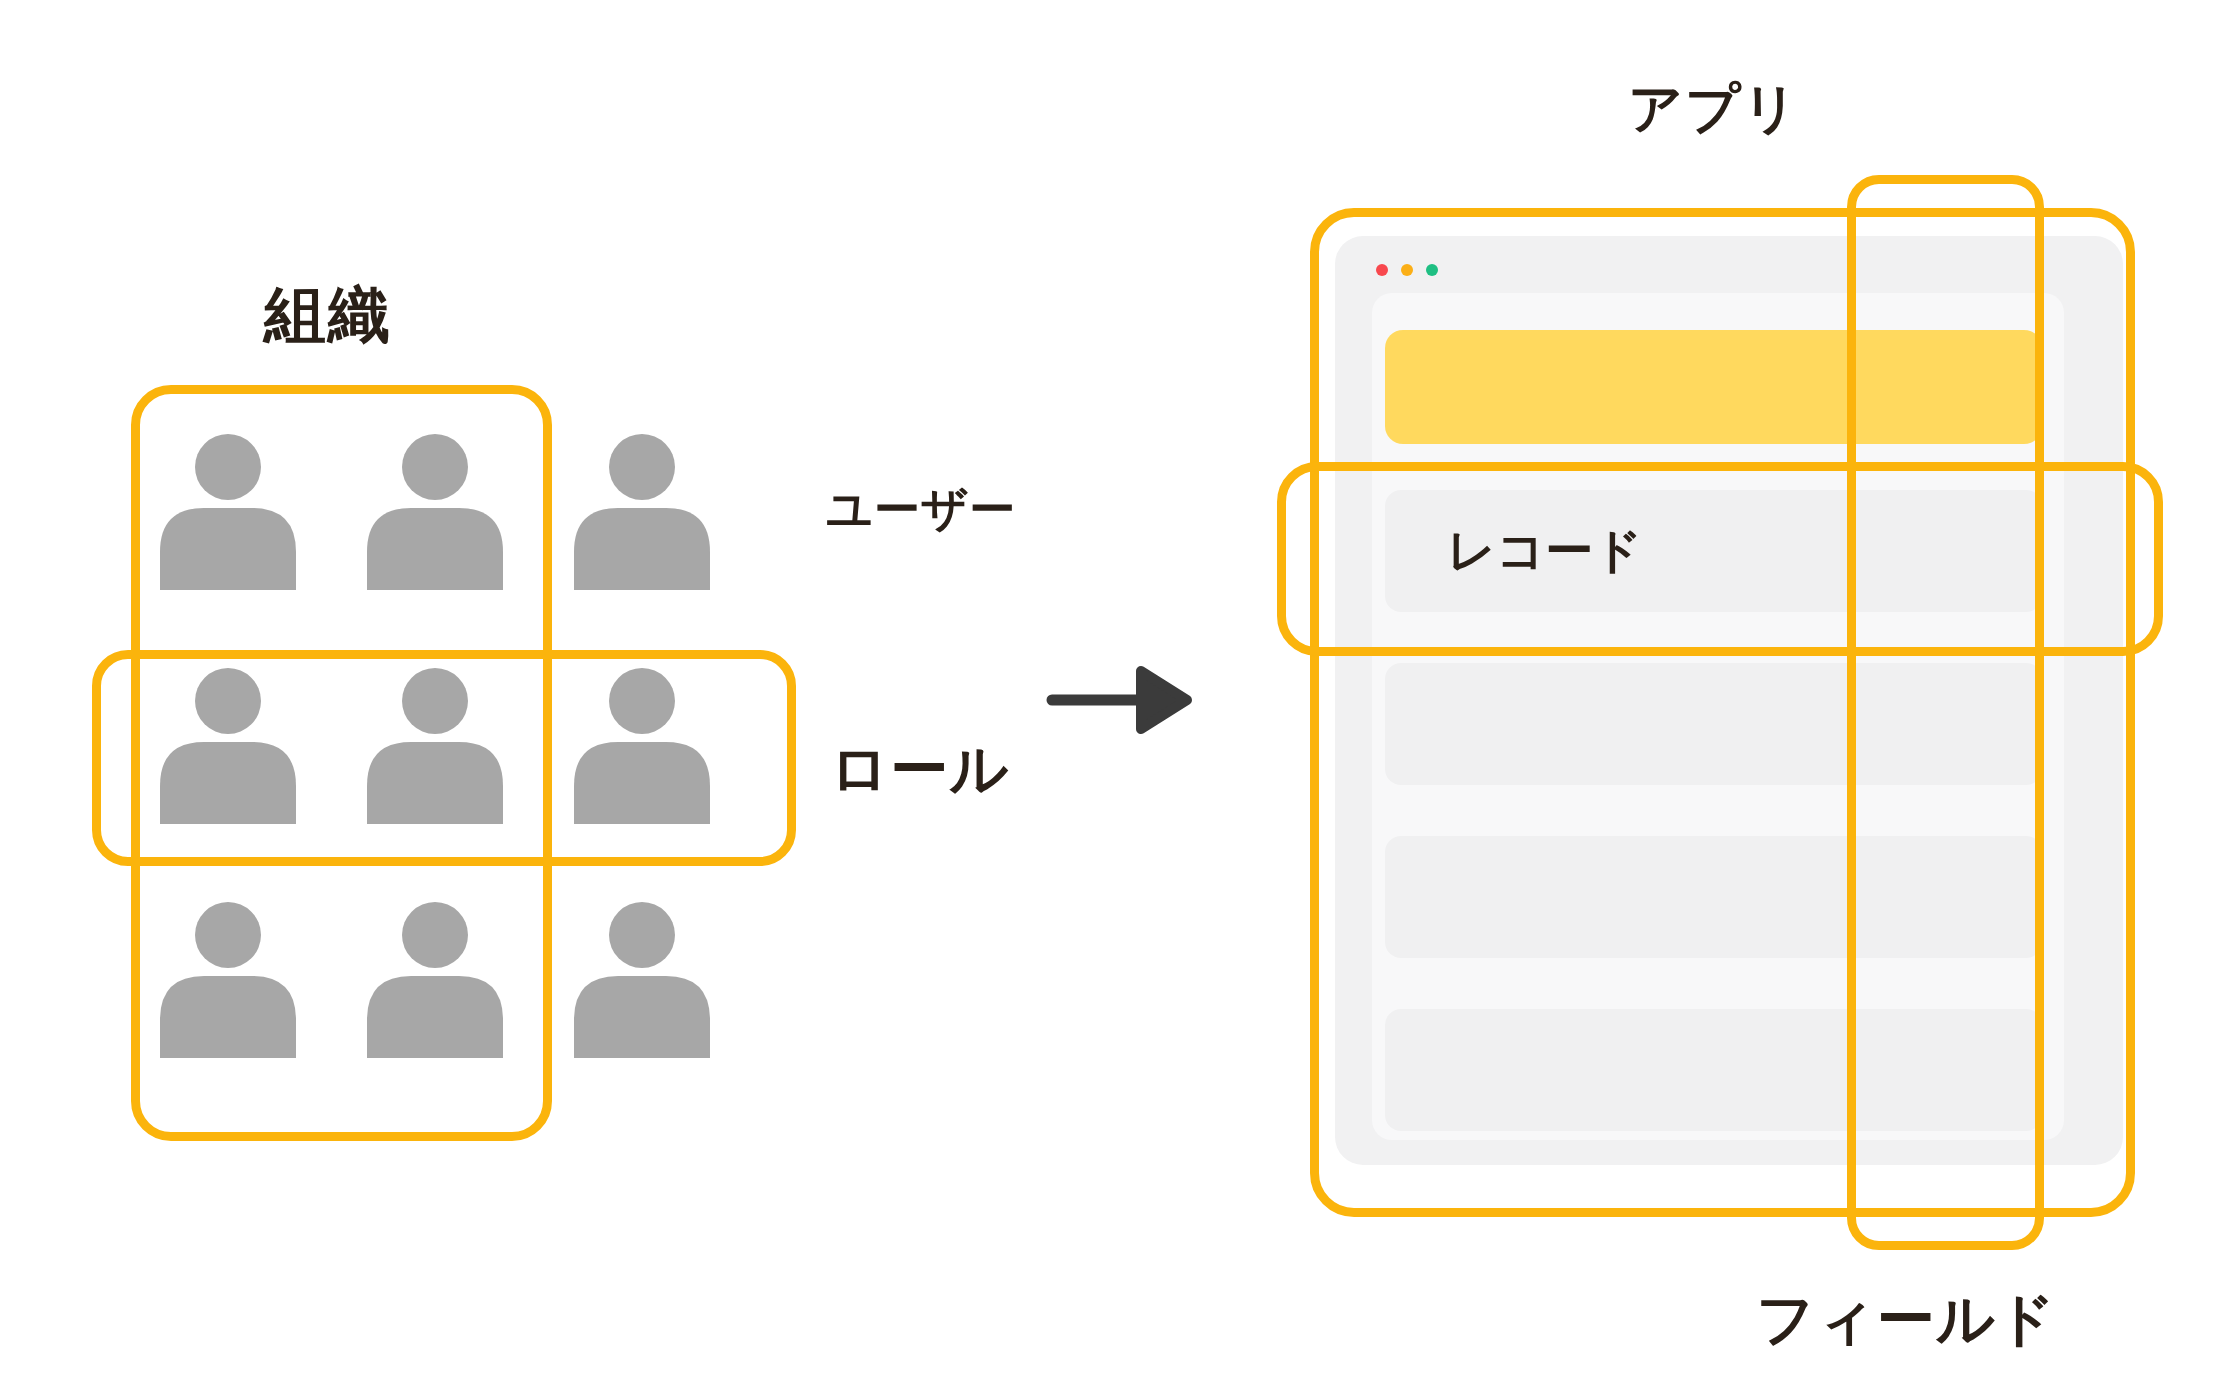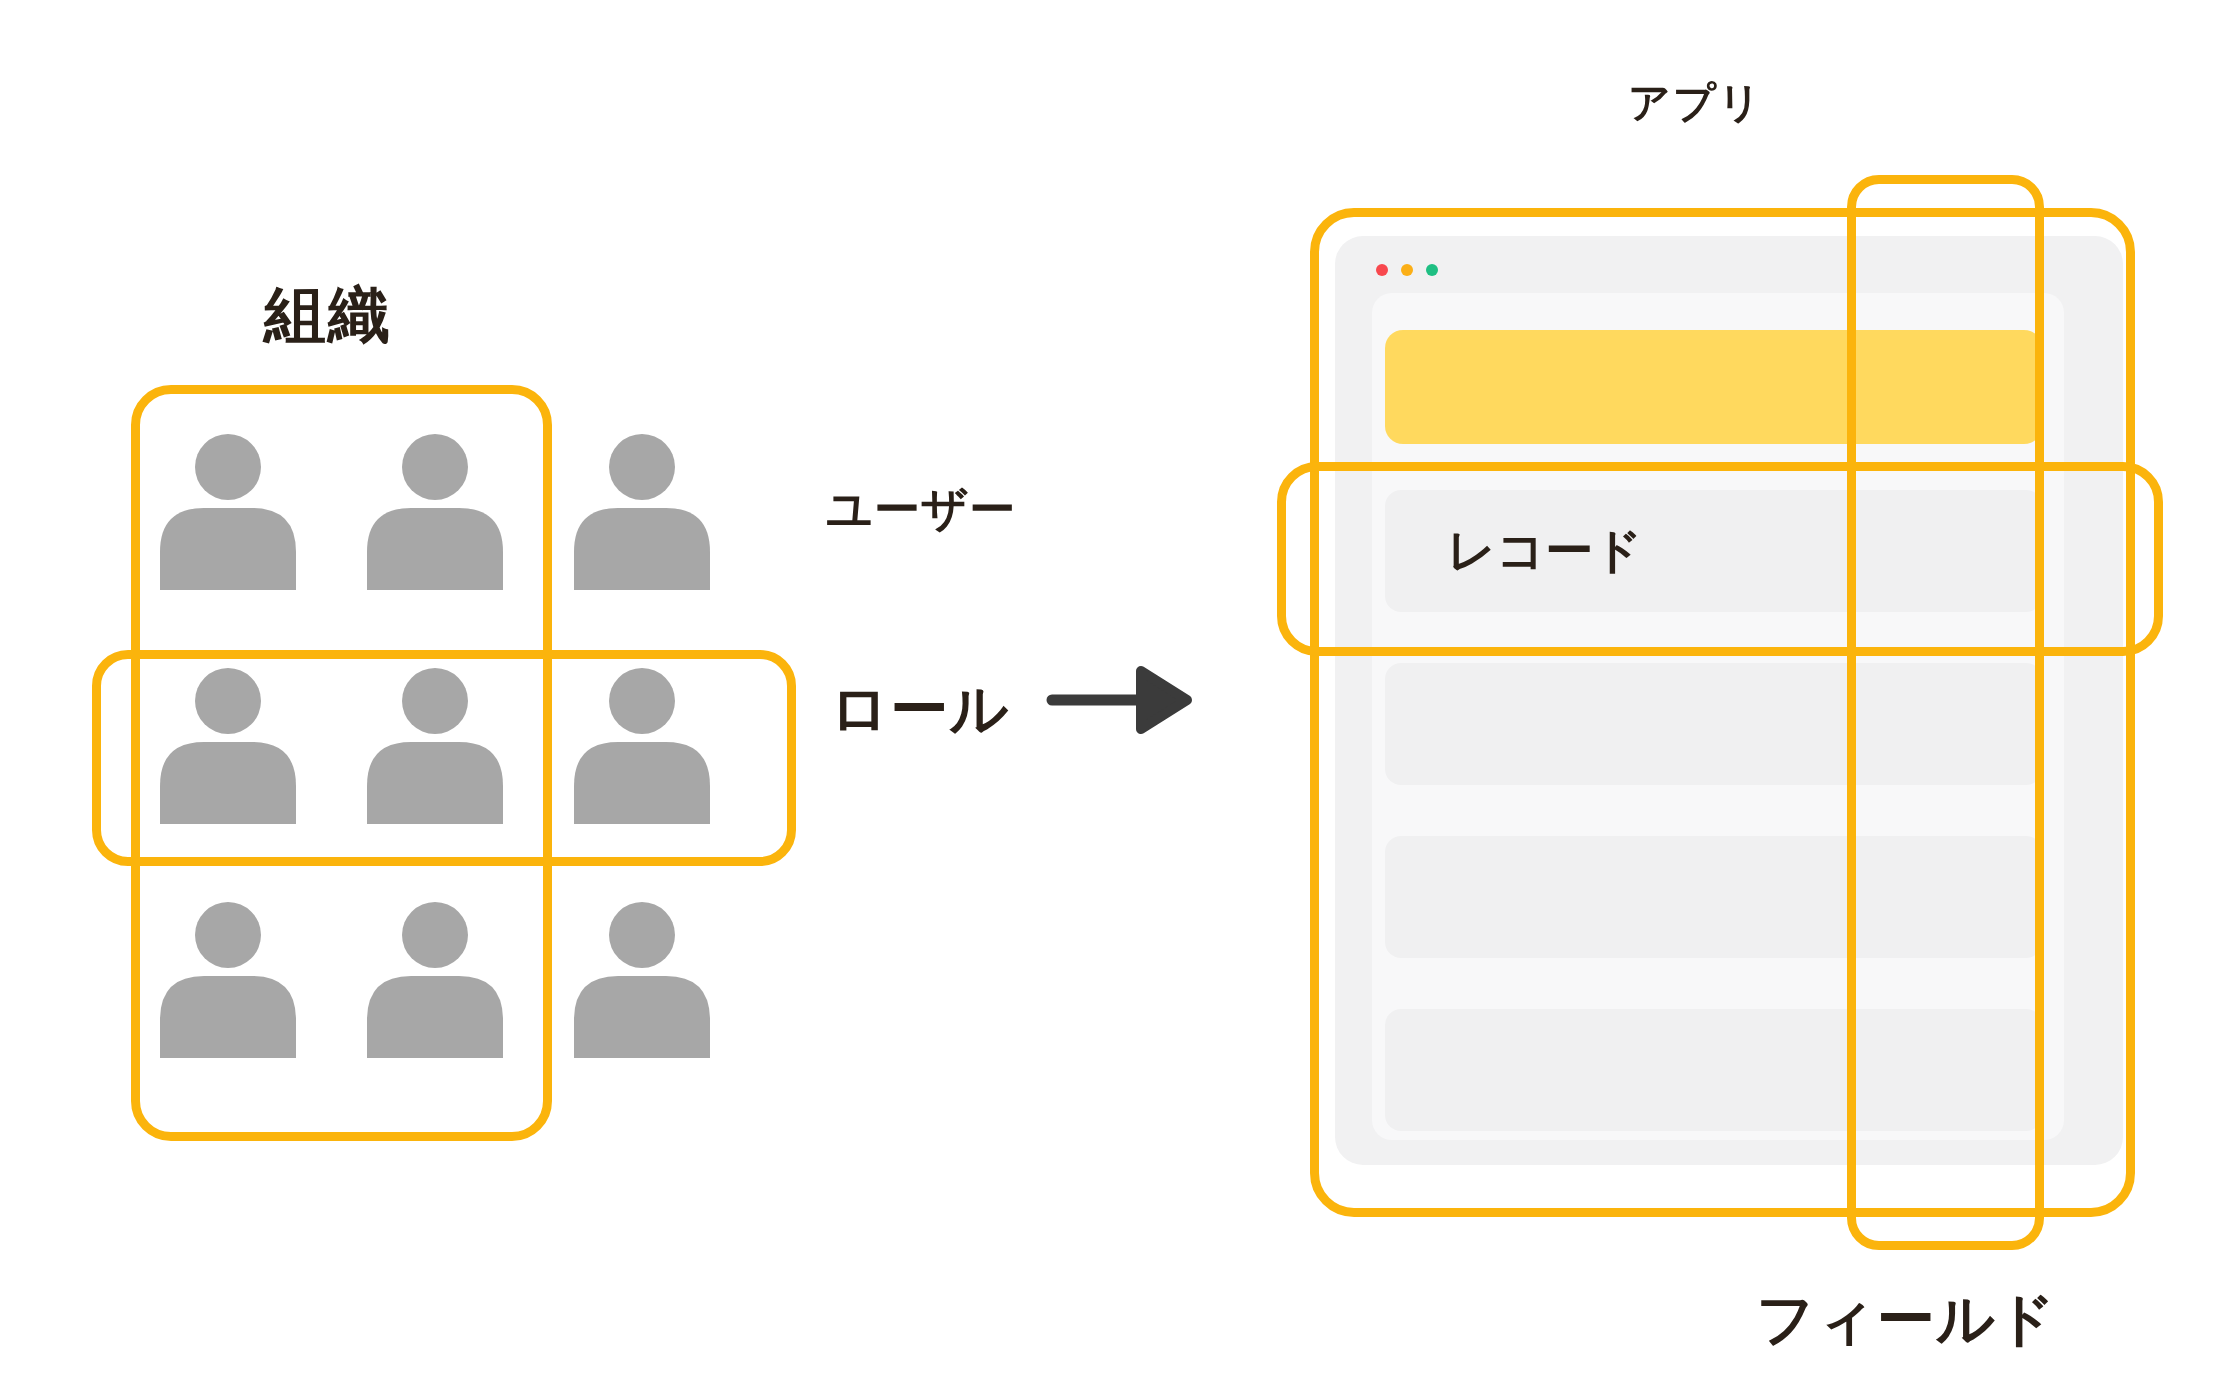--- a/index.html
+++ b/index.html
@@ -8,22 +8,22 @@
     --dot-red:#F8484E; --dot-amber:#FBAF17; --dot-green:#1FBF83;
   }
   html,body{margin:0;padding:0;background:#fff;}
   .canvas{
     position:relative;width:2240px;height:1400px;background:#fff;overflow:hidden;
     font-family:"DejaVu Sans","Liberation Sans",sans-serif;color:var(--text);
   }
   .label{position:absolute;font-weight:800;line-height:1;white-space:nowrap;color:var(--text);z-index:6;}
   #org-title{left:264px;top:284px;font-size:62px;letter-spacing:2px;text-align:center;}
   #users-label{left:826px;top:486px;font-size:46px;letter-spacing:1px;}
-  #role-label{left:830px;top:680px;font-size:58px;letter-spacing:1px;}
-  #app-title{left:1628px;top:82px;font-size:42px;letter-spacing:2px;}
+  #role-label{left:830px;top:740px;font-size:58px;letter-spacing:1px;}
+  #app-title{left:1628px;top:82px;font-size:54px;letter-spacing:2px;}
   #field-label{left:1756px;top:1290px;font-size:58px;letter-spacing:1px;}
   #record-label{font-size:48px;font-weight:800;color:var(--text);}
 
   .outline-box{position:absolute;border:9px solid var(--accent);background:transparent;z-index:4;}
   #user-group-box{left:131px;top:385px;width:403px;height:738px;border-radius:40px;}
   #role-group-box{left:92px;top:650px;width:686px;height:198px;border-radius:36px;}
   #app-outline-box{left:1310px;top:208px;width:807px;height:991px;border-radius:44px;}
   #field-outline-box{left:1847px;top:175px;width:179px;height:1057px;border-radius:32px;}
   #record-outline-box{left:1277px;top:462px;width:868px;height:176px;border-radius:40px;}
 

